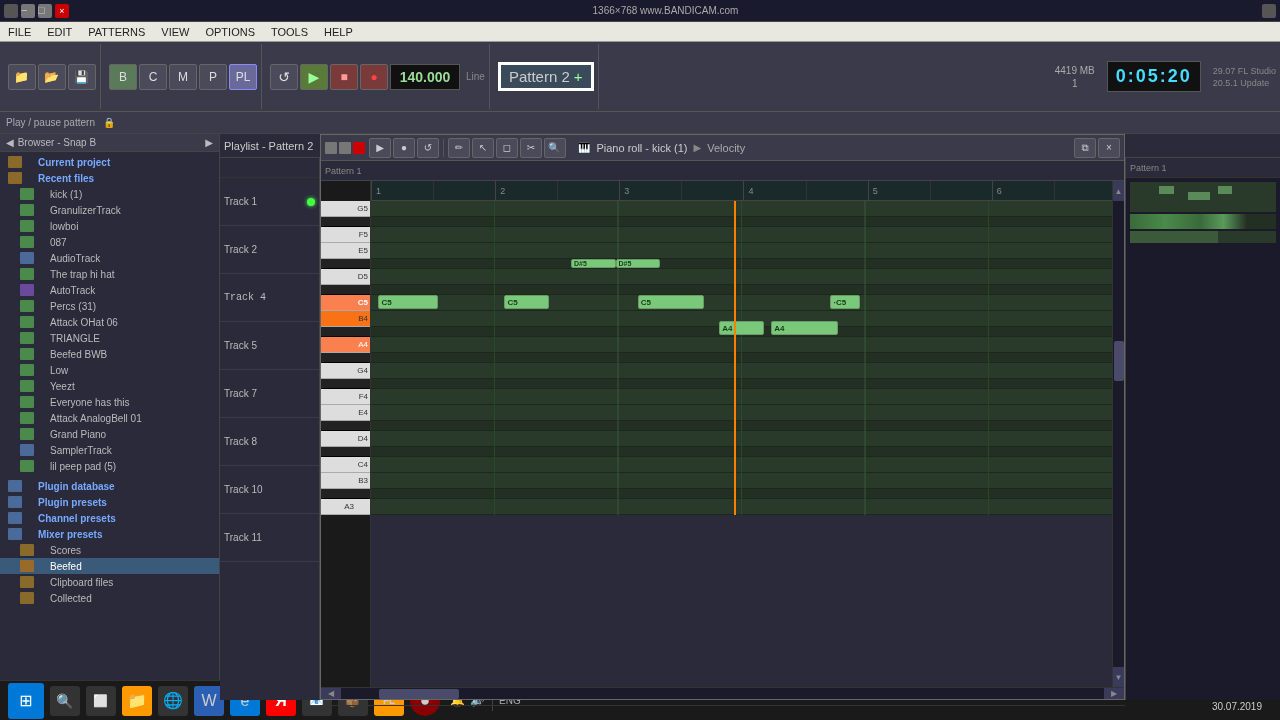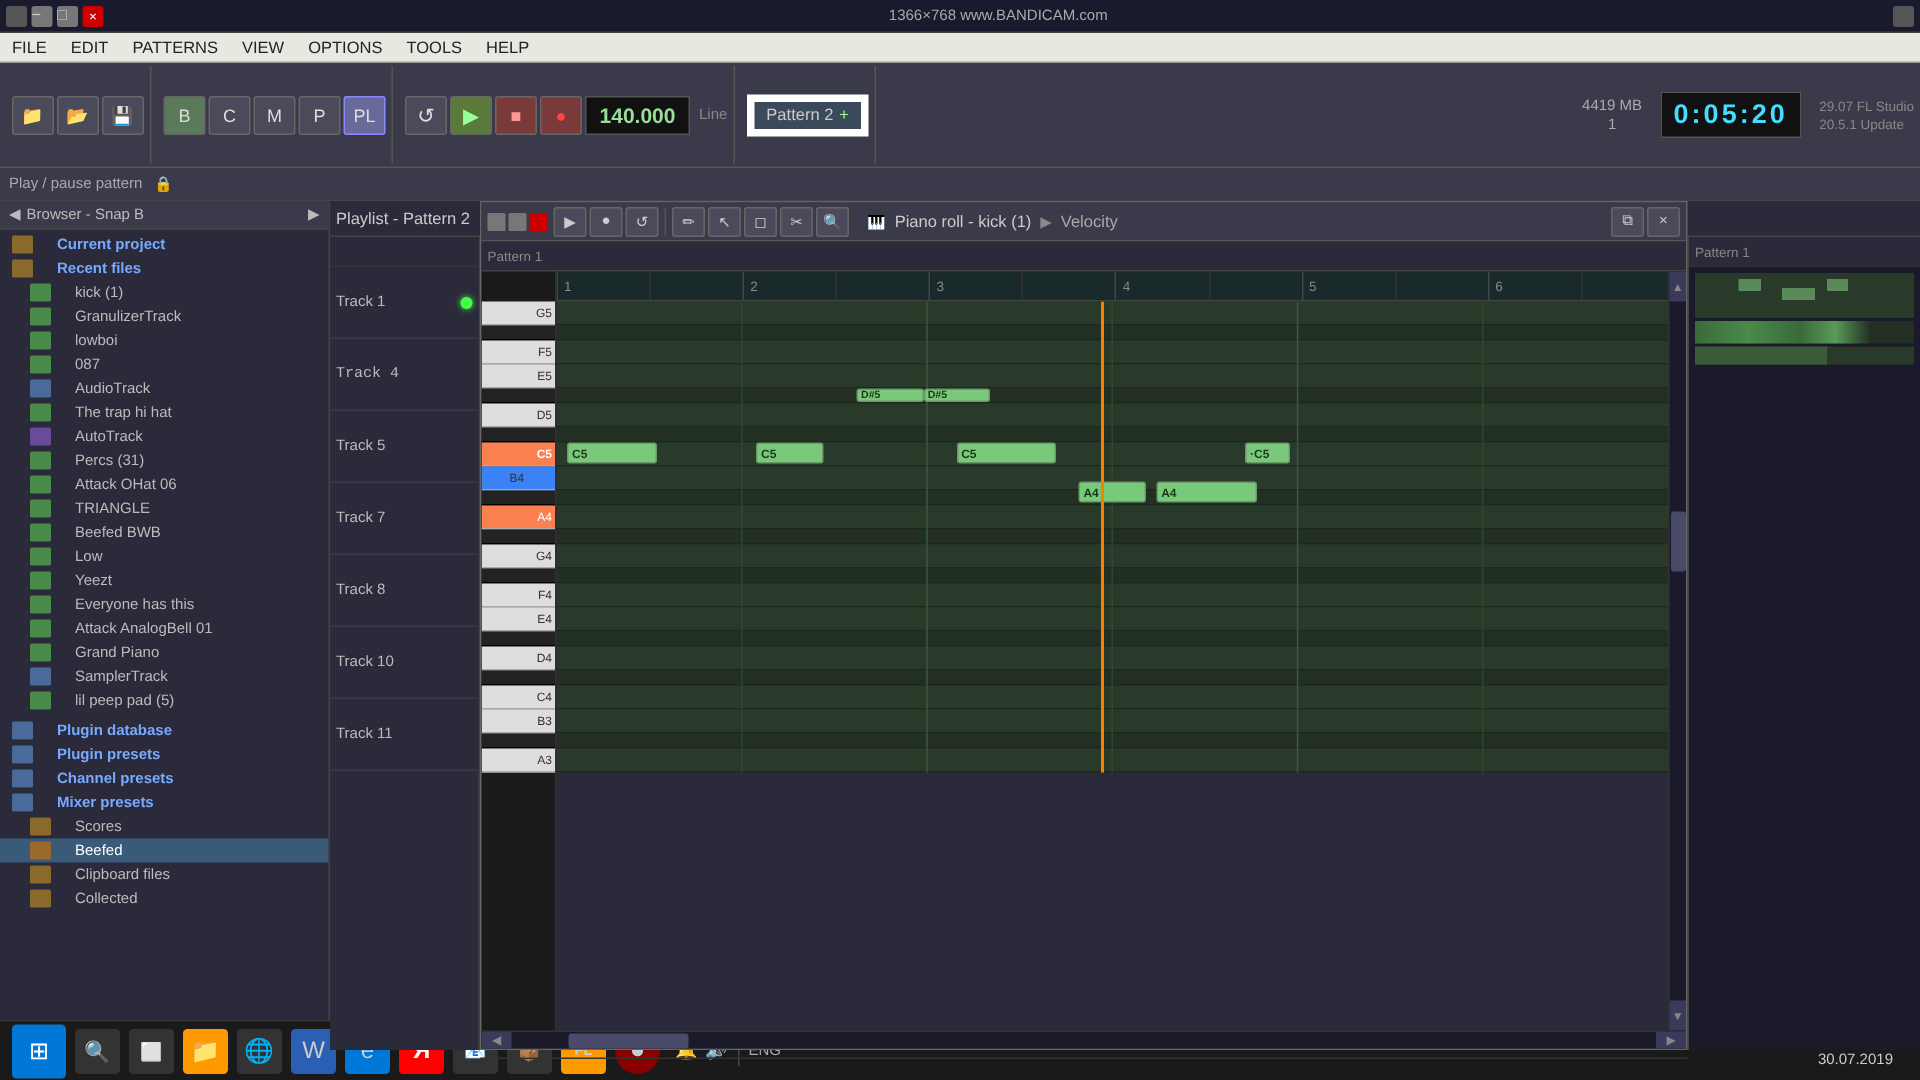--- a/index.html
+++ b/index.html
@@ -17,21 +17,21 @@
     .menu-item { font-size: 11px; color: #222; cursor: pointer; padding: 0 4px; }
 
     
     .toolbar { height: 70px; background: #3a3a4a; display: flex; align-items: center; padding: 2px 4px; gap: 4px; border-bottom: 1px solid #555; }
     .toolbar-section { display: flex; align-items: center; gap: 2px; padding: 0 4px; border-right: 1px solid #555; height: 100%; }
     .tool-btn { width: 28px; height: 26px; background: #4a4a5a; border: 1px solid #666; border-radius: 2px; display: flex; align-items: center; justify-content: center; cursor: pointer; color: #ddd; font-size: 12px; }
     .tool-btn.active { background: #6a6a9a; border-color: #88f; }
     .play-btn { background: #5a7a3a; color: #9f9; }
     .stop-btn { background: #7a3a3a; color: #f99; }
     .tempo-display { background: #111; color: #9d9; padding: 4px 8px; border: 1px solid #555; font-size: 14px; font-weight: bold; min-width: 70px; text-align: center; }
-    .pattern-display { background: #3a4a5a; border: 5px solid #ffffff; padding: 3px 8px; color: #ccc; font-size: 11px; display: flex; align-items: center; gap: 4px; }
+    .pattern-display { background: #3a4a5a; border: 3px solid #ffffff; padding: 3px 8px; color: #ccc; font-size: 15px; display: flex; align-items: center; gap: 4px; }
     .memory-info { color: #aaa; font-size: 10px; }
     .time-display { background: #111; color: #4df; padding: 4px 8px; border: 1px solid #555; font-size: 18px; font-weight: bold; letter-spacing: 2px; }
 
     
     .status-bar { height: 22px; background: #3a3a4a; display: flex; align-items: center; padding: 0 6px; border-bottom: 1px solid #444; font-size: 10px; color: #aaa; }
 
     
     .main-layout { display: flex; height: calc(720px - 22px - 20px - 70px - 22px - 20px); }
 
     
@@ -270,20 +270,23 @@
       </div>
 
       <div style="display:flex;height:calc(100% - 24px);">
 
         <div style="width:100px;background:#2a2a3a;border-right:1px solid #444;">
           <div style="height:20px;background:#2a2a3a;border-bottom:1px solid #333;"></div>
           <div class="track-row" style="height:48px;">
             <span class="track-name">Track 1</span>
             <div class="track-led led-green"></div>
           </div>
+          <div class="track-row" style="height:48px;">
+            <span class="track-name">Track 2</span>
+          </div>
           <div class="track-row" style="height:48px;font-family:Liberation Mono, monospace;">
             <span class="track-name">Track 4</span>
           </div>
           <div class="track-row" style="height:48px;">
             <span class="track-name">Track 5</span>
           </div>
           <div class="track-row" style="height:48px;">
             <span class="track-name">Track 7</span>
           </div>
           <div class="track-row" style="height:48px;">
@@ -420,21 +423,21 @@
           <div style="height:16px;background:#ddd;border-bottom:1px solid #aaa;display:flex;align-items:center;justify-content:flex-end;padding-right:2px;">
               <span style="font-size:8px;color:#333;">D5</span>
             </div>
 
           <div style="height:10px;background:#222;border-bottom:1px solid #000;"></div>
 
           <div style="height:16px;background:#fa8050;border-bottom:1px solid #aaa;display:flex;align-items:center;justify-content:flex-end;padding-right:2px;">
               <span style="font-size:8px;color:#fff;font-weight:bold;">C5</span>
             </div>
 
-          <div style="height:16px;background:#3b82f6;border-bottom:1px solid #aaa;display:flex;align-items:center;justify-content:center;padding-right:2px;">
+          <div style="height:16px;background:#f97316;border-bottom:1px solid #aaa;display:flex;align-items:center;justify-content:flex-end;padding-right:2px;">
               <span style="font-size:8px;color:#333;">B4</span>
             </div>
 
           <div style="height:10px;background:#222;border-bottom:1px solid #000;"></div>
 
           <div style="height:16px;background:#fa8050;border-bottom:1px solid #aaa;display:flex;align-items:center;justify-content:flex-end;padding-right:2px;">
               <span style="font-size:8px;color:#fff;">A4</span>
             </div>
 
           <div style="height:10px;background:#222;border-bottom:1px solid #000;"></div>
@@ -464,21 +467,21 @@
           <div style="height:16px;background:#ddd;border-bottom:1px solid #aaa;display:flex;align-items:center;justify-content:flex-end;padding-right:2px;">
               <span style="font-size:8px;color:#333;">C4</span>
             </div>
 
           <div style="height:16px;background:#ddd;border-bottom:1px solid #aaa;display:flex;align-items:center;justify-content:flex-end;padding-right:2px;">
               <span style="font-size:8px;color:#333;">B3</span>
             </div>
 
           <div style="height:10px;background:#222;border-bottom:1px solid #000;"></div>
 
-          <div style="height:16px;background:#ddd;border-bottom:1px solid #aaa;display:flex;align-items:center;justify-content:flex-end;padding-right:2px;">
+          <div style="height:16px;background:#ddd;border-bottom:1px solid #aaa;display:flex;align-items:center;justify-content:flex-end;padding-right:16px;">
               <span style="font-size:8px;color:#333;">A3</span>
             </div>
         </div>
 
         <div style="flex:1;position:relative;overflow:hidden;">
 
           <div style="height:20px;background:#1a2a2a;border-bottom:1px solid #444;display:flex;">
             <div style="flex:1;border-left:1px solid #444;padding-left:4px;display:flex;align-items:center;font-size:9px;color:#888;">1</div>
             <div style="flex:1;border-left:1px solid #333;padding-left:4px;display:flex;align-items:center;font-size:9px;color:#666;"></div>
             <div style="flex:1;border-left:1px solid #444;padding-left:4px;display:flex;align-items:center;font-size:9px;color:#888;">2</div>

